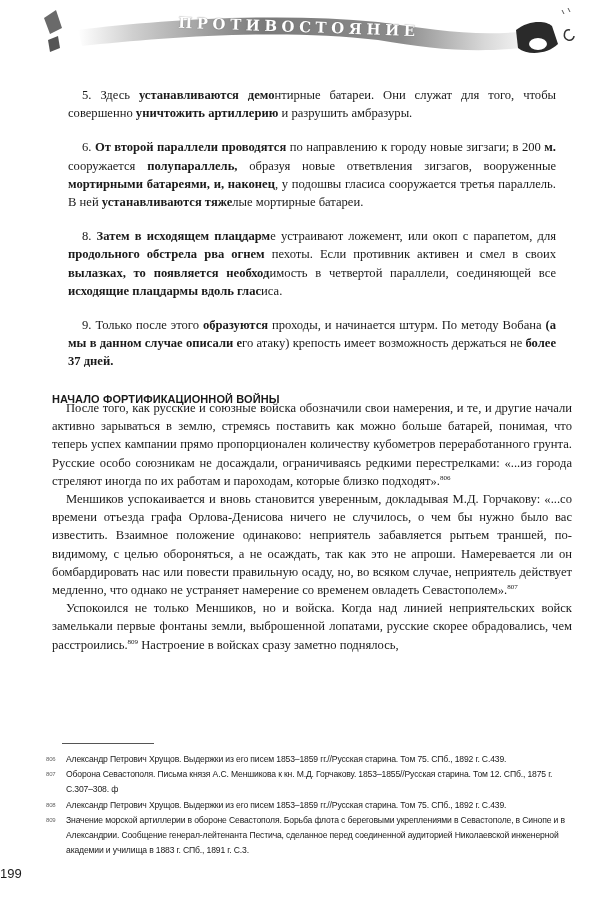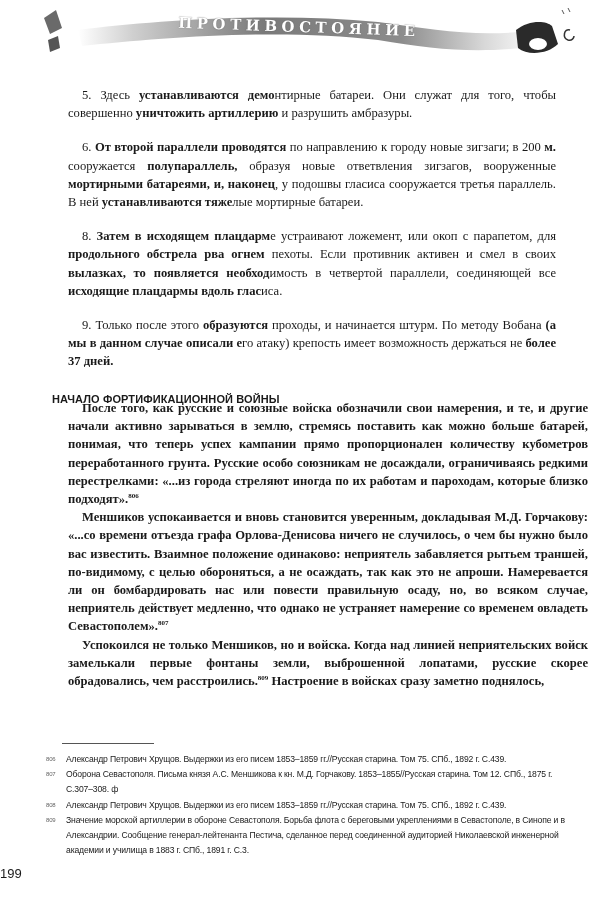--- a/index.html
+++ b/index.html
@@ -26,24 +26,23 @@
     }
     .content p { margin: 16px; text-indent: 14px; }
     .content b { font-weight: bold; }
     .heading {
       position: absolute; left: 52px; top: 358px;
       font-family: "Liberation Sans", sans-serif; font-weight: bold; font-size: 11px;
       letter-spacing: 0.1px;
       margin-top: 35px;
     }
     .content2 {
-      position: absolute; left: 68px; top: 399px; width: 520px;
+      position: absolute; left: 52px; top: 399px; width: 520px;
       font-size: 12.6px; line-height: 18.2px; text-align: justify;
       font-family: "Liberation Serif", serif;
-      font-weight: bold;
     }
     .content2 p { margin: 0; text-indent: 14px; }
     sup { font-size: 7px; line-height: 0; vertical-align: 5px; }
     .fn-rule {
       position: absolute; left: 62px; top: 743px; width: 92px; height: 1px; background: #555;
     }
     .footnotes {
       position: absolute; left: 46px; top: 752px; width: 530px;
       font-family: "Liberation Sans", sans-serif; font-size: 8.6px; line-height: 15.2px;
       letter-spacing: -0.15px;

